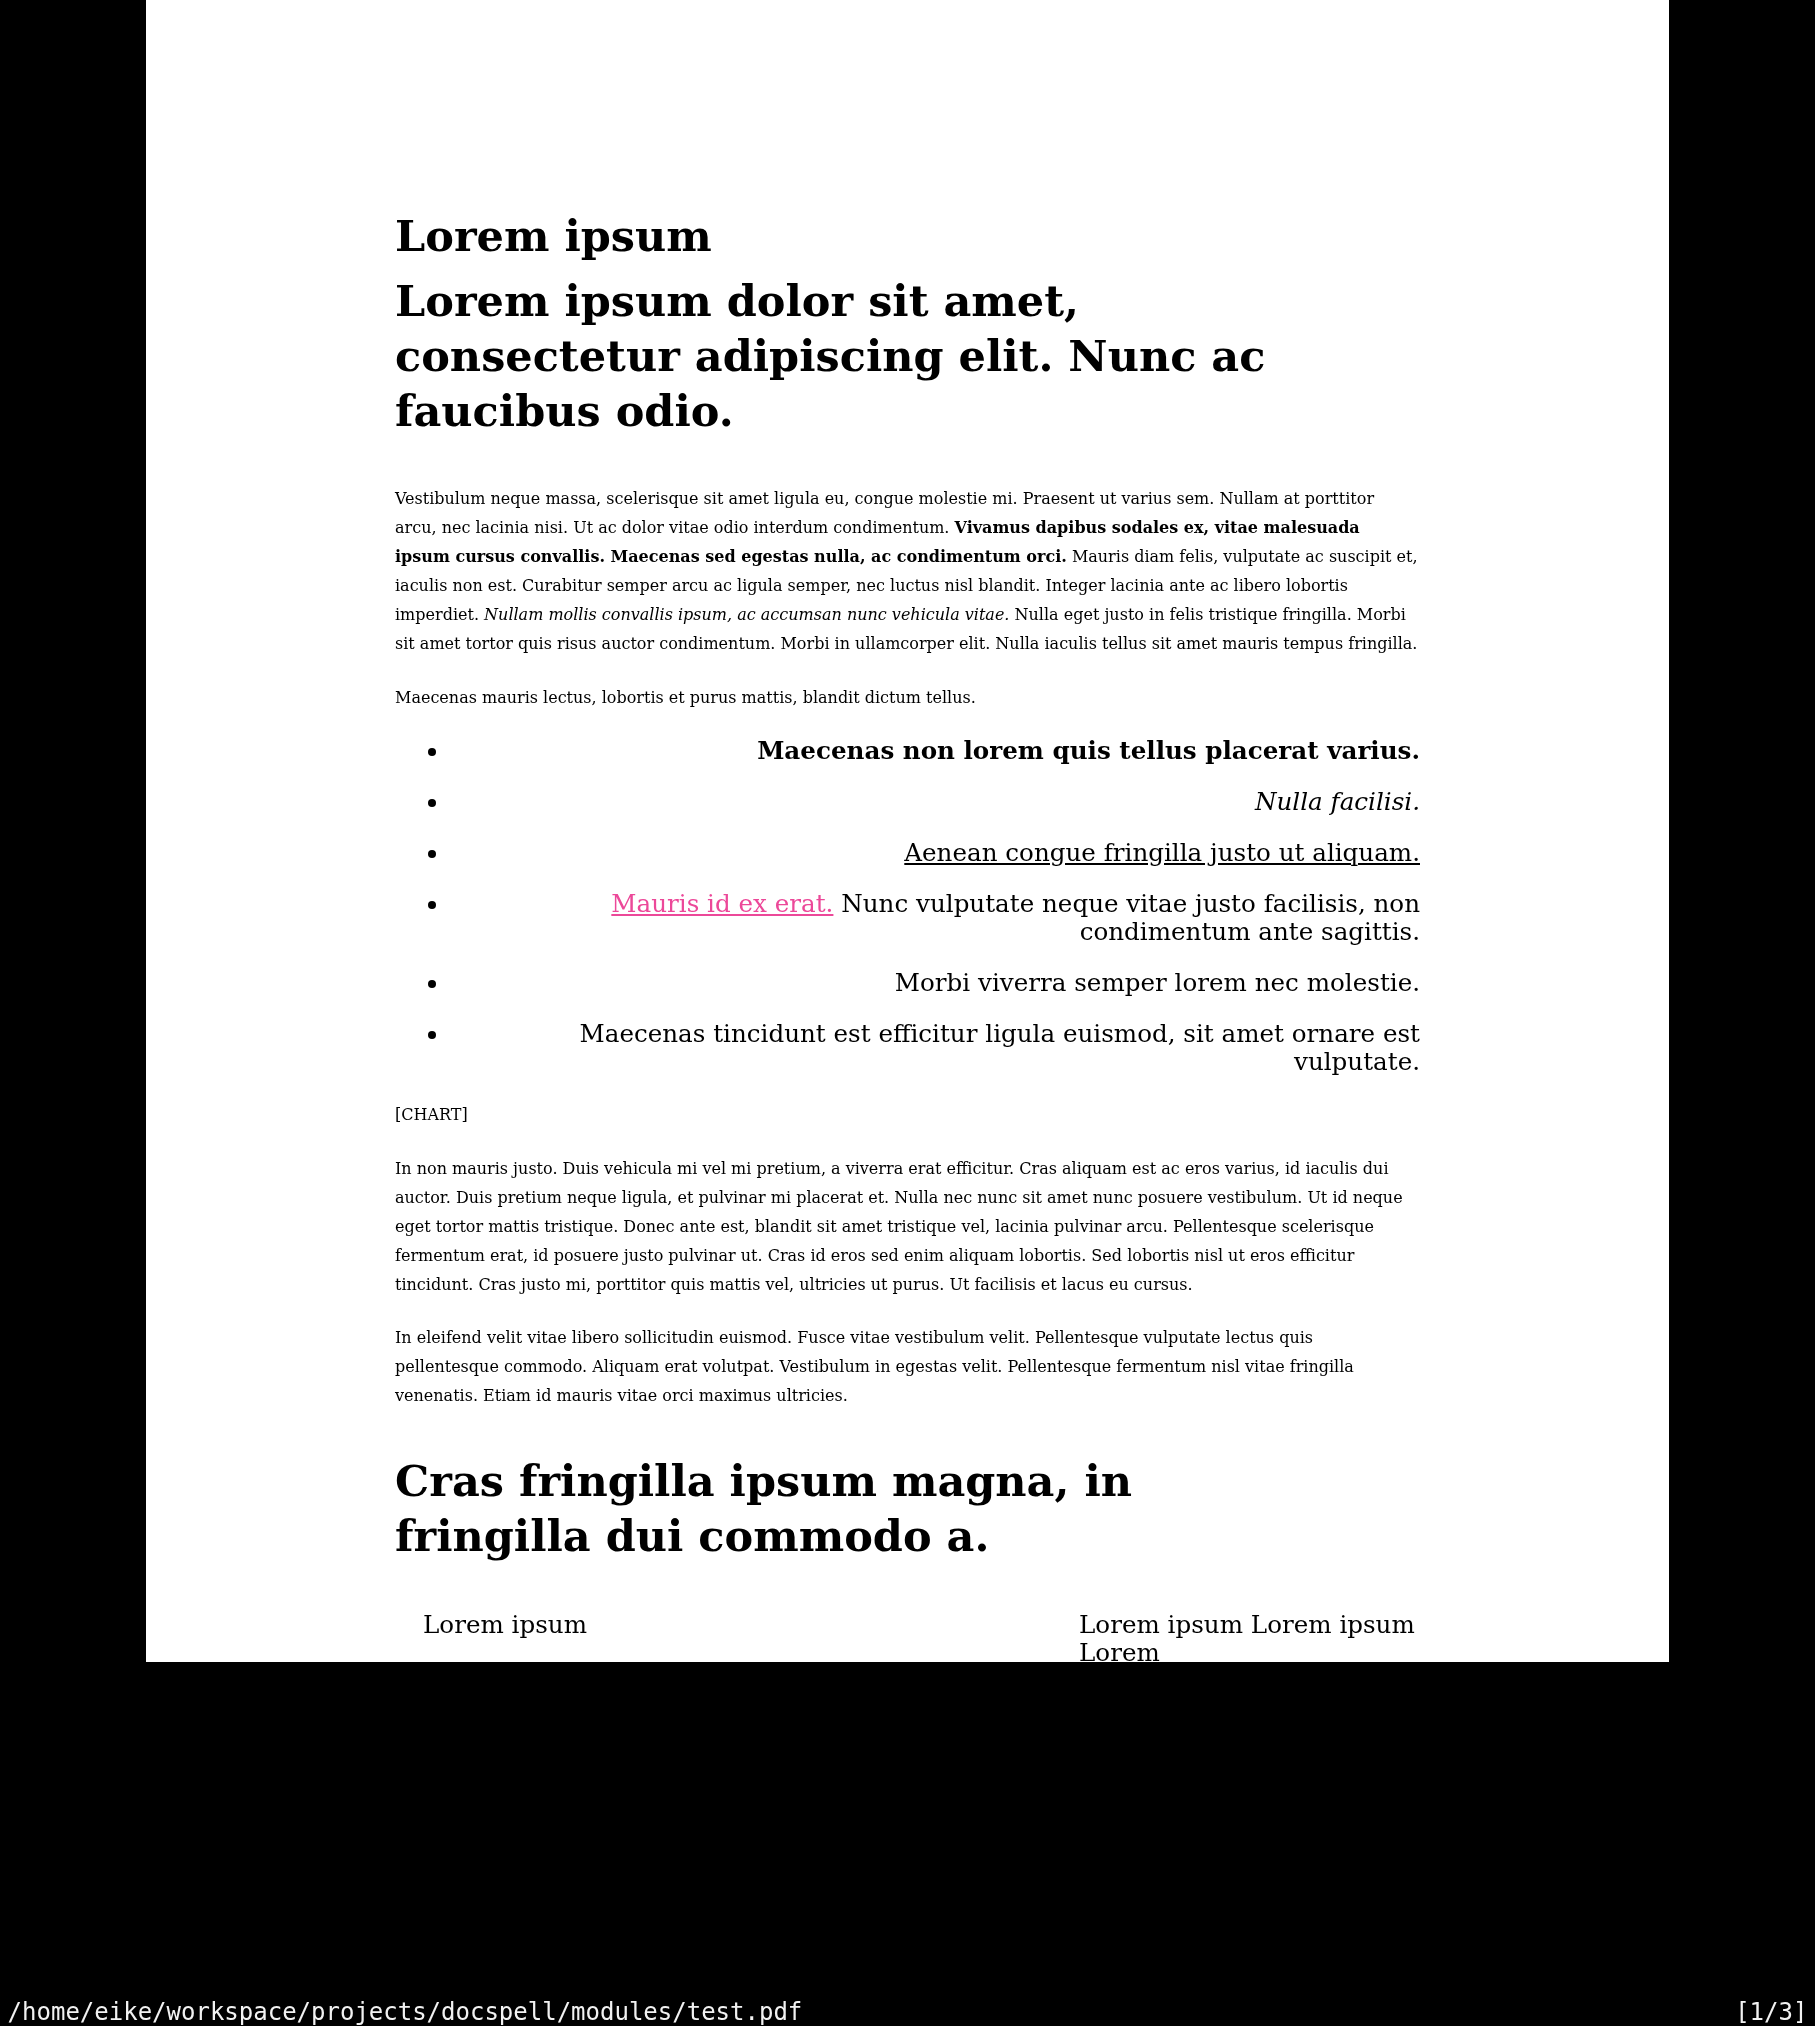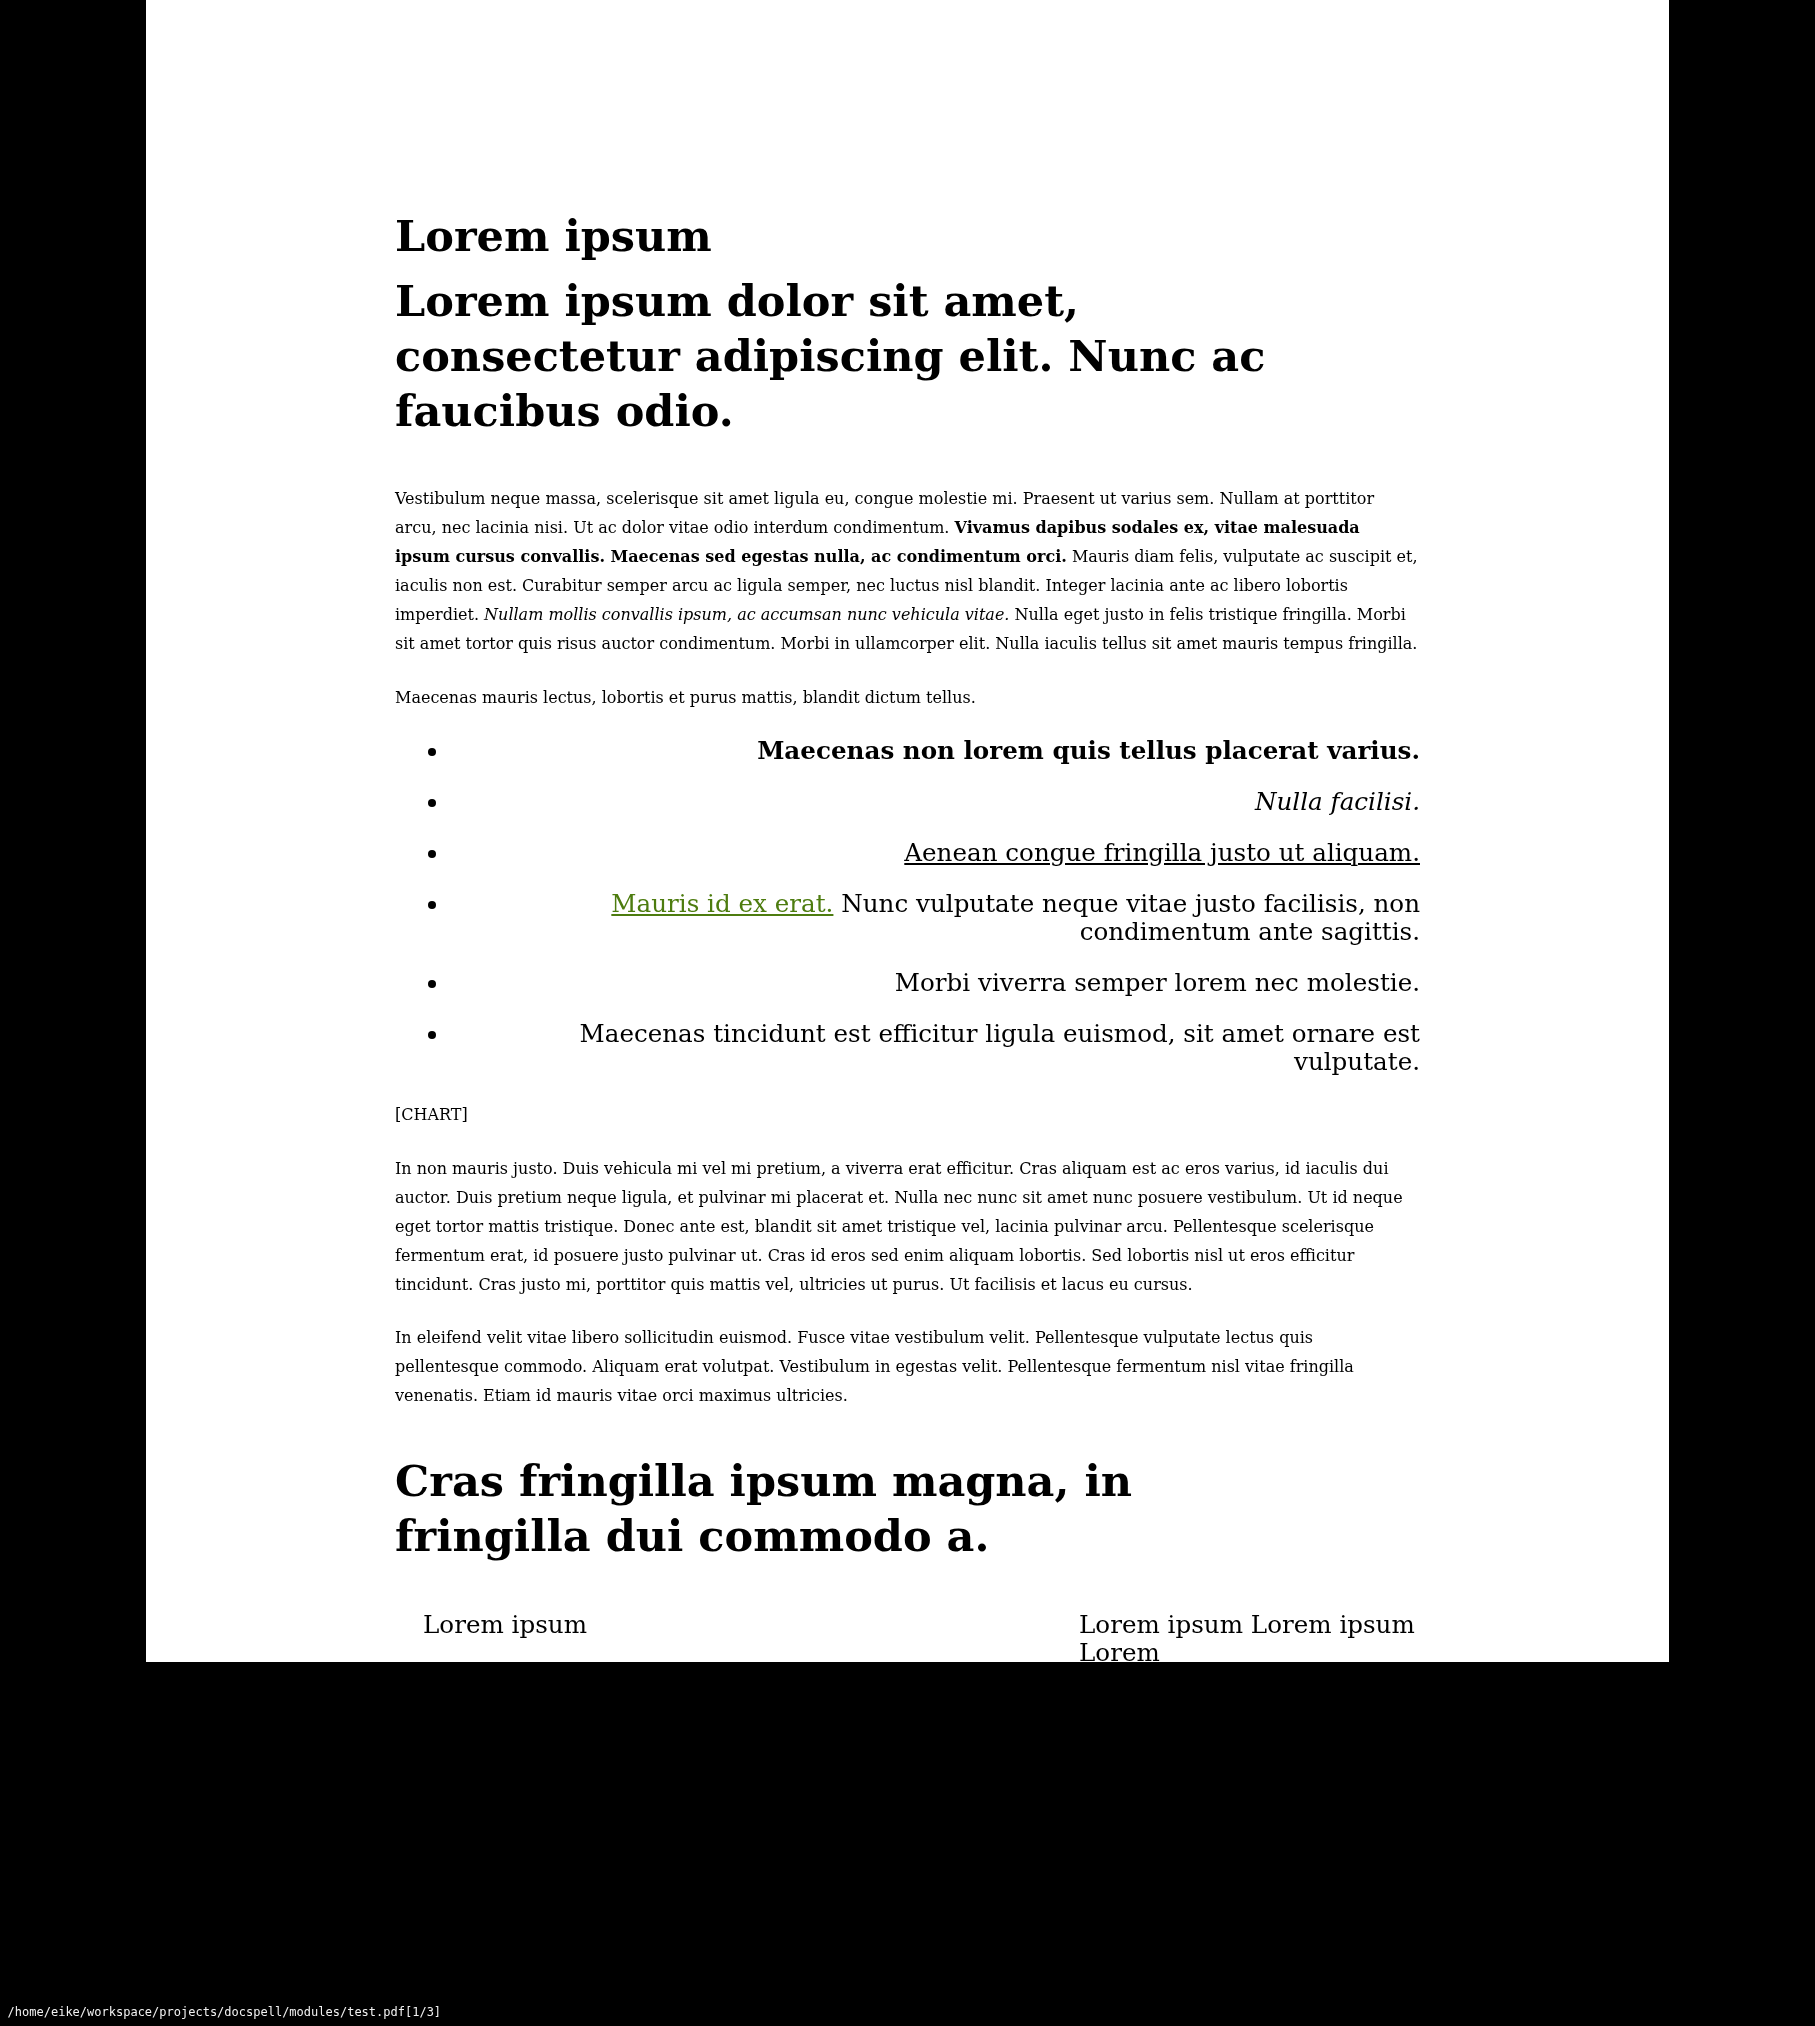--- a/index.html
+++ b/index.html
@@ -38,39 +38,39 @@
   .seg-bold { font-weight:bold; }
   .seg-italic { font-style:italic; }
   ul.doc-list {
     margin:0 0 24.6px 0; padding:0 0 0 55px;
     font-size:24.6px; line-height:28px;text-align:right;
   }
   ul.doc-list li { margin:0 0 23px 0; }
   li.li-bold { font-weight:bold; }
   li.li-italic { font-style:italic; }
   li.li-underline { text-decoration:underline; }
-  a.doc-link { color:#4d7c0f; text-decoration:underline; cursor:pointer; }
+  a.doc-link { color:#ec4899; text-decoration:underline; cursor:pointer; }
   .doc-table {
     display:grid;
     grid-template-columns:684px 1fr;
     column-gap:0; row-gap:15px;
     font-size:24.6px; line-height:28px;
     margin-top:42px;
   }
   .t-left { padding-left:28px; white-space:nowrap; }
   .t-right { padding-right:3.8px; }
   .marker { display:inline-block; width:28px; margin-left:-28px; }
   .marker.raised { position:relative; top:-8.5px; }
   .statusbar {
     position:absolute; left:0; top:1999px;
     width:1815px; height:27.4px;
     background:#000; color:#f2f2f2;
     font-family:"DejaVu Sans Mono", monospace;
-    font-size:12px; line-height:27.4px;
-    display:flex; justify-content:flex-start;
+    font-size:24px; line-height:27.4px;
+    display:flex; justify-content:space-between;
     padding:0 7.6px; box-sizing:border-box;
   }
 </style>
 </head>
 <body>
 
 <div class="viewer">
 
   <div class="pdf-page">
     <div class="content">

